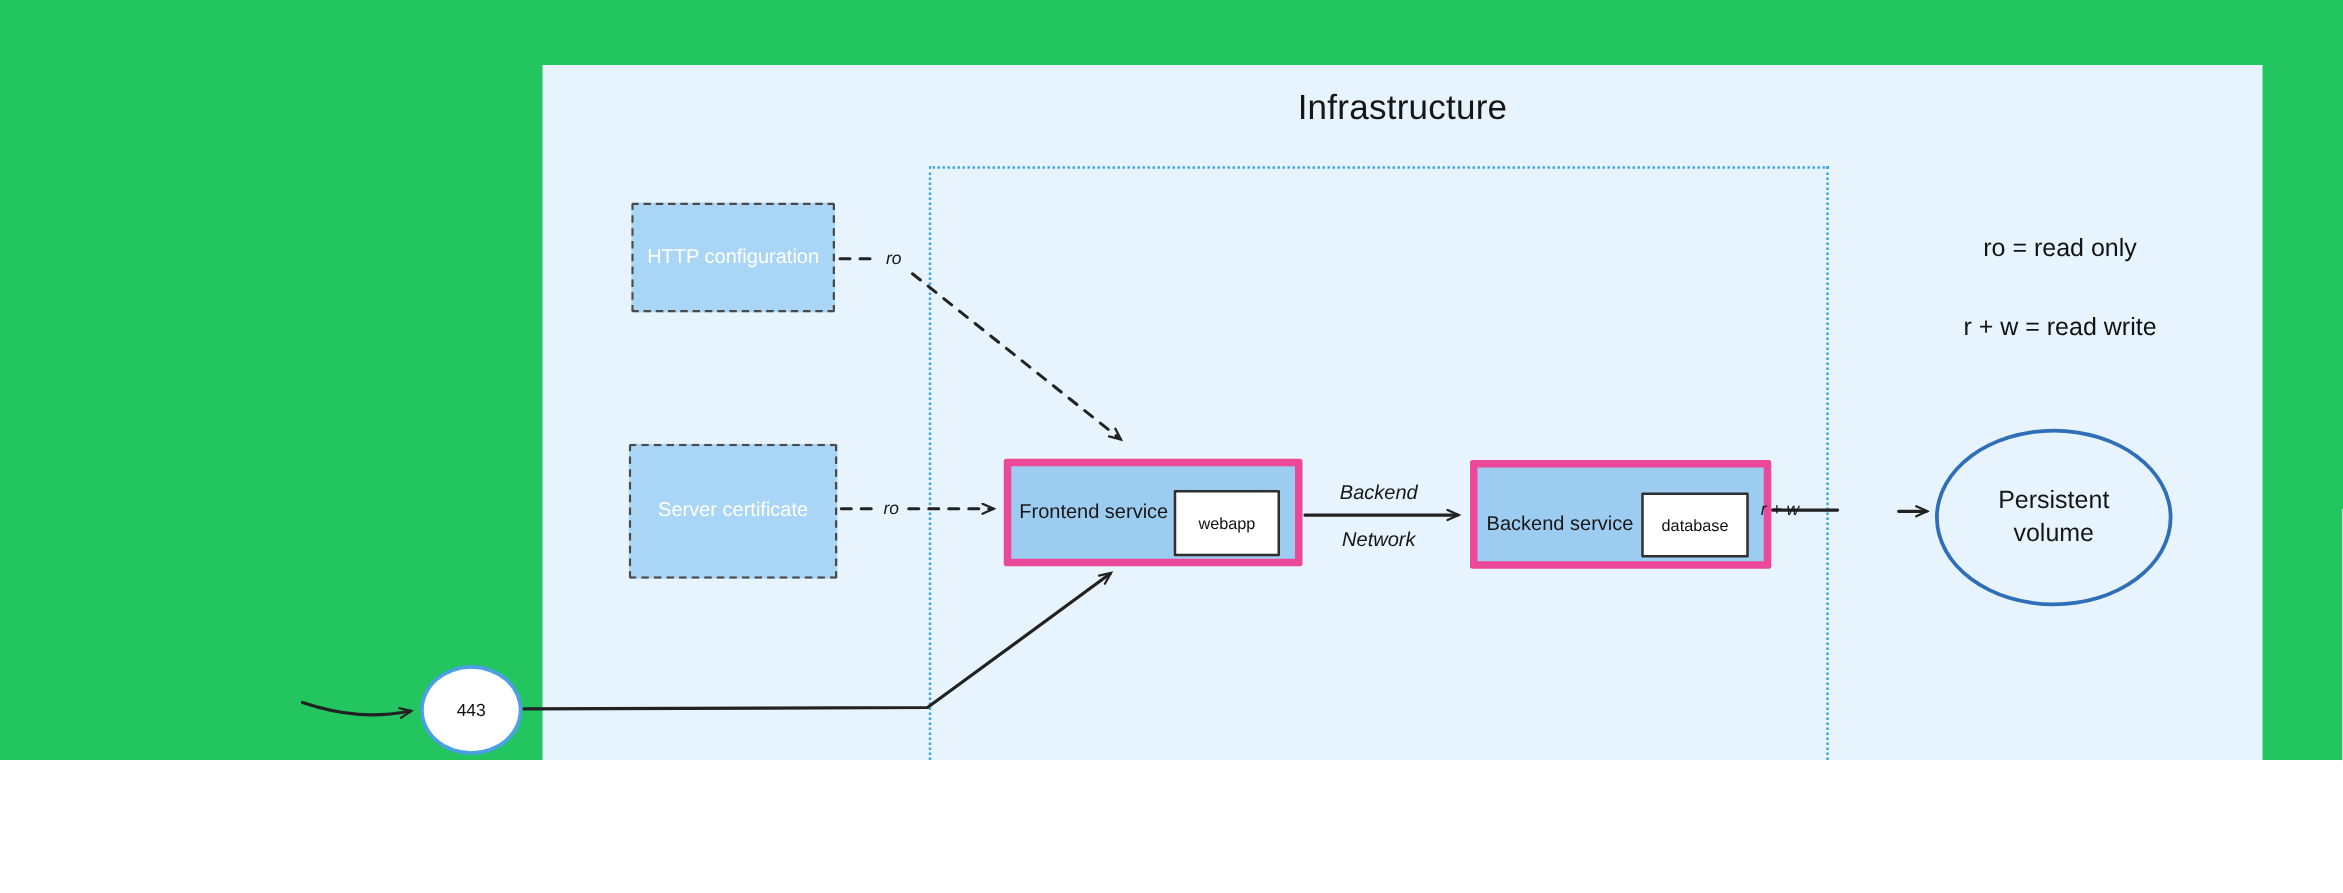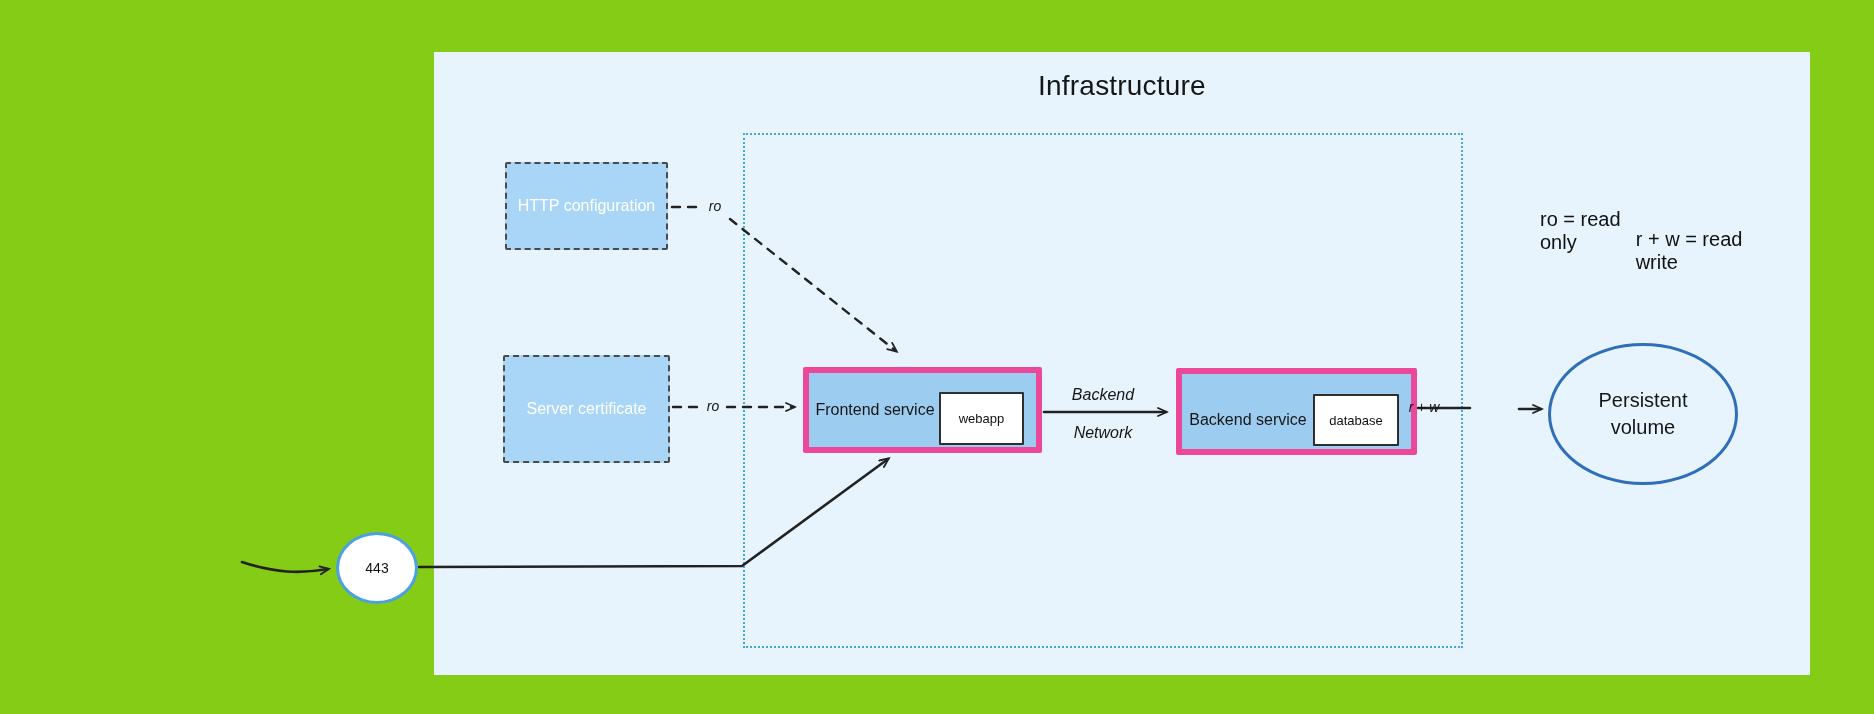--- a/index.html
+++ b/index.html
@@ -7,21 +7,21 @@
     --config-fill:#a9d5f6;
     --service-fill:#9dccf1;
     --external-fill:#4ba6e8;
     --port-stroke:#4aa0e0;
     --volume-stroke:#2e6fb7;
     --boundary-color:#41a6dd;
     --ink:#1e1e1e;
   }
   html,body{margin:0;padding:0;background:#fff;}
   body{font-family:"Liberation Sans",sans-serif;color:var(--ink);}
-  .canvas{position:relative;width:1874px;height:714px;background:#84cc16;overflow:hidden;}
+  .canvas{position:relative;width:1874px;height:608px;background:#22c55e;overflow:hidden;}
 
   .infra-region{
     position:absolute;left:434px;top:52px;width:1376px;height:623px;
     background:var(--region-bg);
   }
   .infra-title{
     position:absolute;left:434px;top:68px;width:1376px;height:36px;
     text-align:center;font-size:28px;line-height:36px;color:#161616;
     letter-spacing:0.2px;
   }
@@ -75,21 +75,21 @@
     border-radius:50%;
     font-size:20px;line-height:1.35;color:#161616;
   }
   .node-volume .vol-text{width:120px;}
 
   .edge-label{
     position:absolute;font-size:14px;color:#161616;text-align:center;line-height:1.1;font-style:italic;
   }
   .legend{
     position:absolute;left:1540px;top:188px;width:216px;
-    display:flex;flex-direction:row;align-items:center;
+    display:flex;flex-direction:column;align-items:center;
     font-size:20px;color:#121212;
   }
   .legend .legend-line2{margin-top:40px;}
 </style>
 </head>
 <body>
 
 <div class="canvas">
 
   <div class="infra-region"></div>

